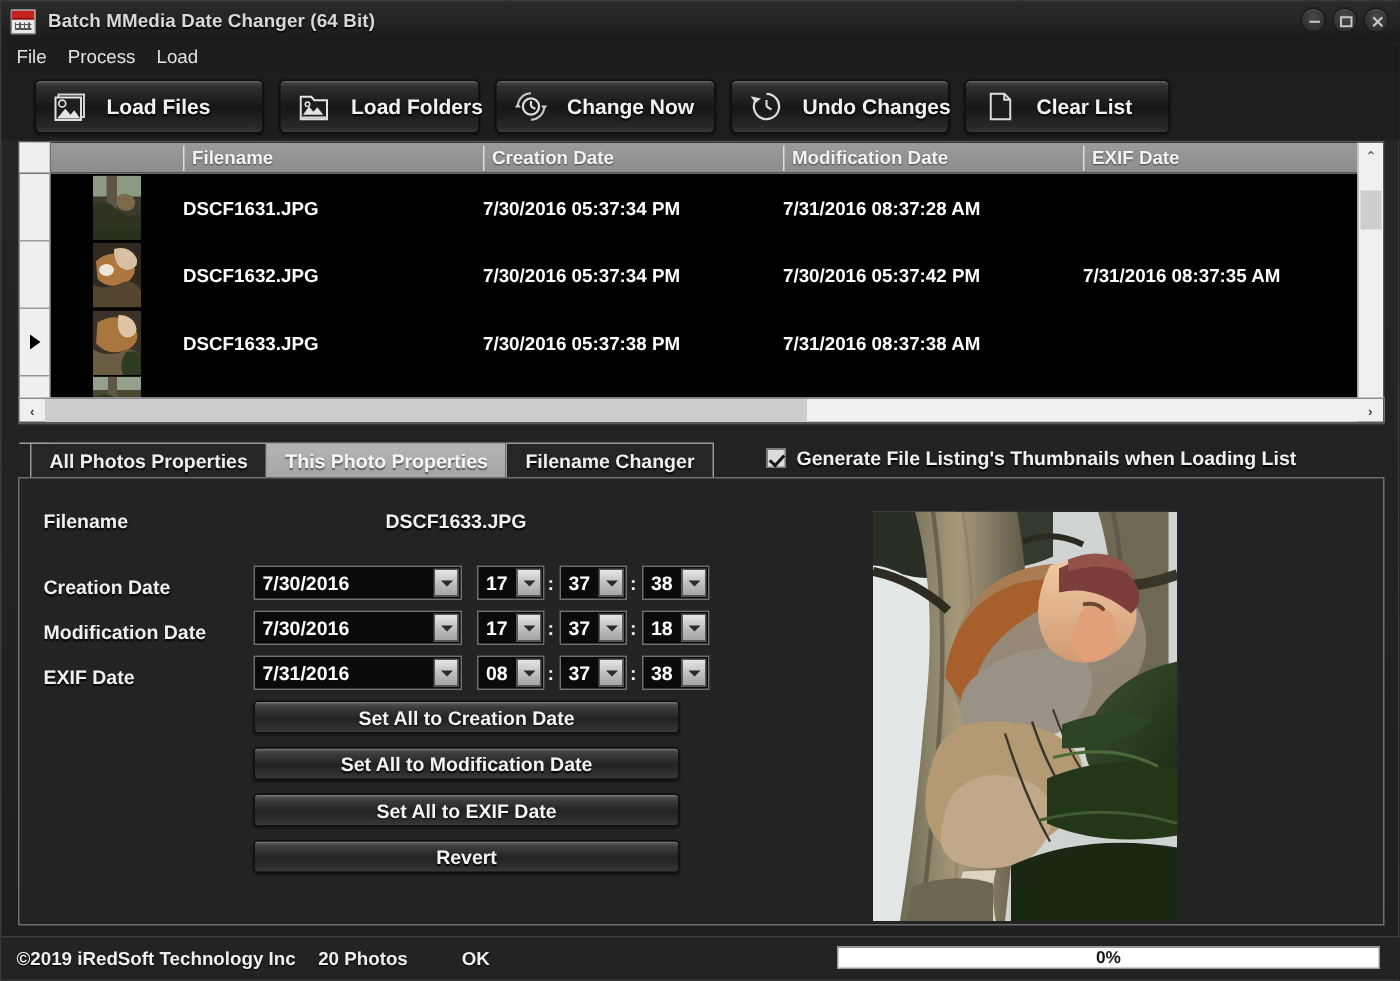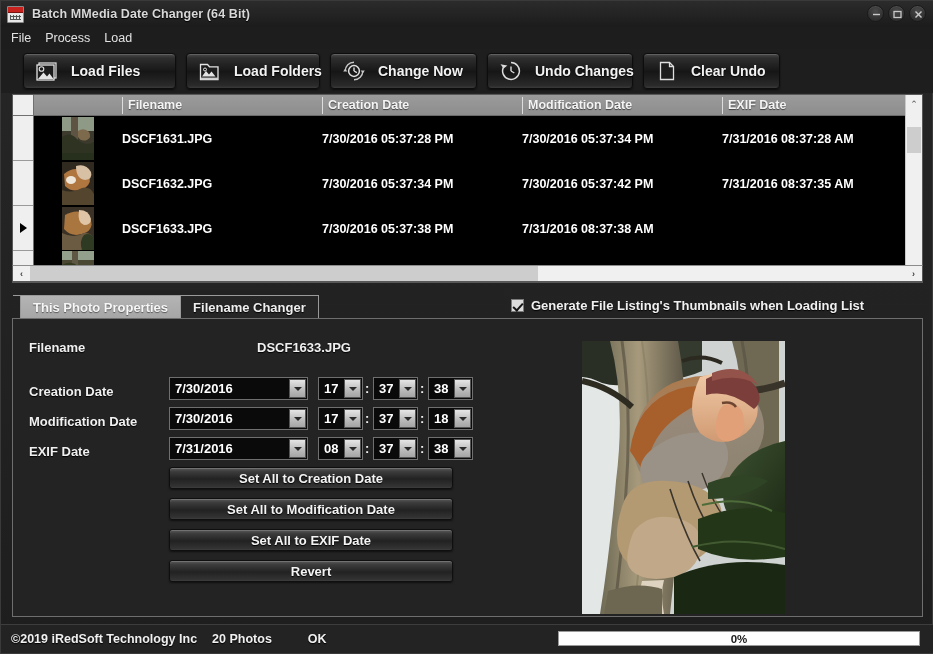--- a/index.html
+++ b/index.html
@@ -574,21 +574,21 @@
       <span class="label">Undo Changes</span>
     </div>
 
     <div class="tb-btn" style="width:137px;">
       <span class="tb-icon">
         <svg width="26" height="24" viewBox="0 0 26 24">
           <path d="M6.5 3.5 h9 l4 4 v13 h-13 z" fill="#1d1d1d" stroke="#dedede" stroke-width="1.3"></path>
           <path d="M15.5 3.5 v4 h4" fill="none" stroke="#dedede" stroke-width="1.3"></path>
         </svg>
       </span>
-      <span class="label">Clear Undo</span>
+      <span class="label">Clear List</span>
     </div>
 
   </div>
 
   <div class="listwrap">
 
     <div class="gutter">
       <div class="gutter-head"></div>
       <div class="gutter-cell"></div>
       <div class="gutter-cell"></div>
@@ -615,21 +615,20 @@
               <rect width="32" height="43" fill="#3c3a2c"></rect>
               <rect x="0" y="0" width="32" height="14" fill="#8f9a86"></rect>
               <rect x="9" y="0" width="7" height="43" fill="#5d5444"></rect>
               <path d="M0 20 q8 -6 15 2 q8 8 17 3 v18 H0 Z" fill="#2f3322"></path>
               <path d="M16 14 q6 -4 11 1 q3 5 -2 8 q-6 2 -9 -3 Z" fill="#7d6a4c"></path>
               <rect x="0" y="36" width="32" height="7" fill="#27301c"></rect>
             </svg>
           </span>
         </div>
         <div class="cell c-file">DSCF1631.JPG</div>
-        <div class="cell c-crea">7/30/2016 05:37:28 PM</div>
         <div class="cell c-modi">7/30/2016 05:37:34 PM</div>
         <div class="cell c-exif">7/31/2016 08:37:28 AM</div>
       </div>
 
       <div class="lrow">
         <div class="cell c-thumb">
           <span class="thumb">
             <svg width="32" height="43" viewBox="0 0 32 43">
               <rect width="32" height="43" fill="#30291f"></rect>
               <path d="M2 12 q12 -10 24 0 q5 8 -3 14 q-12 6 -20 -2 Z" fill="#b0763f"></path>
@@ -686,20 +685,21 @@
 
   <div class="hsb">
     <div class="hsb-arrow">‹</div>
     <div class="hsb-track">
       <div class="hsb-thumb"></div>
     </div>
     <div class="hsb-arrow">›</div>
   </div>
 
   <div class="tabrow">
+    <div class="tab">All Photos Properties</div>
     <div class="tab active">This Photo Properties</div>
     <div class="tab">Filename Changer</div>
   </div>
 
   <div class="chk-row">
     <span class="chkbox"></span>
     <span class="chk-label">Generate File Listing's Thumbnails when Loading List</span>
   </div>
 
   <div class="panel">

